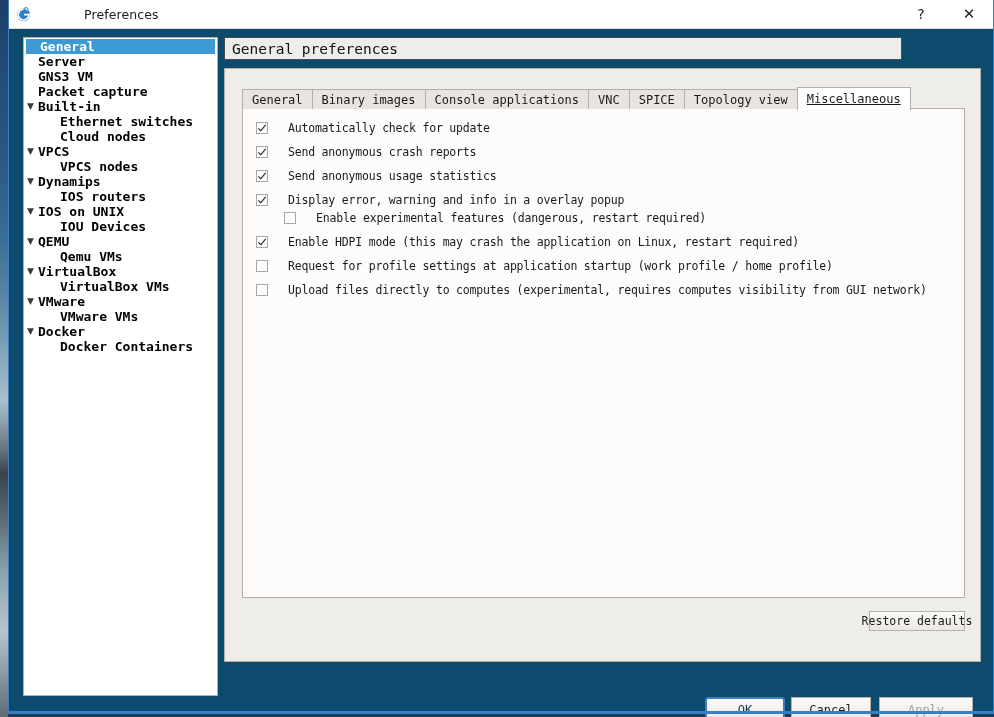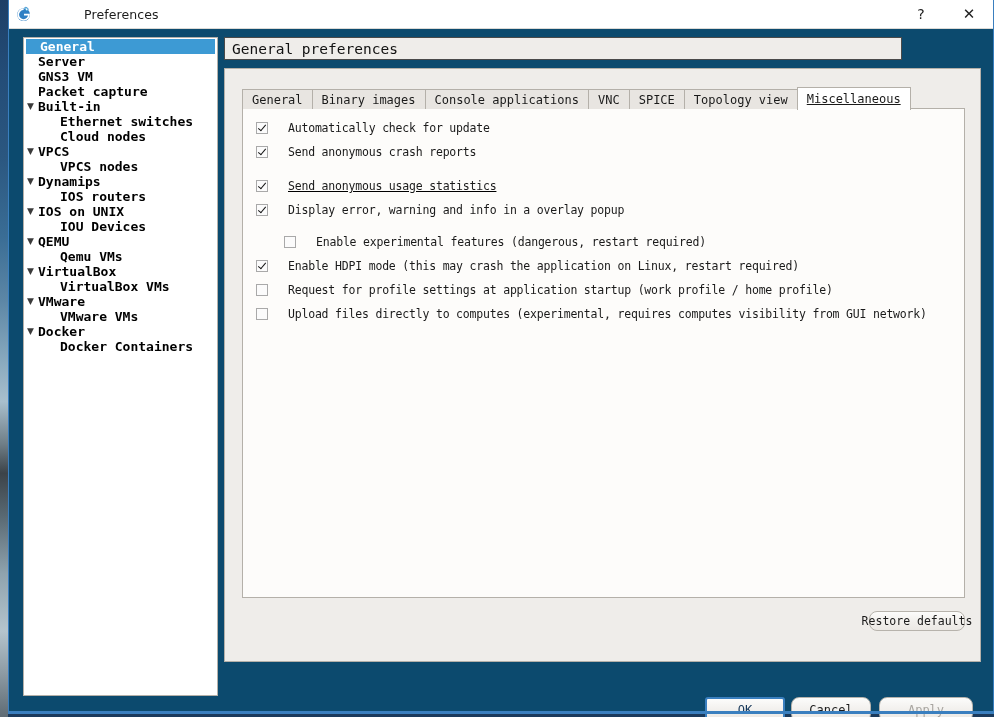--- a/index.html
+++ b/index.html
@@ -213,21 +213,21 @@
     letter-spacing: -0.2px;
   }
 
   
   .btn {
     font-family: "DejaVu Sans Mono", monospace;
     font-size: 12px;
     color: #1a1a1a;
     background: linear-gradient(to bottom, #fcfcfb 0%, #f2f0ed 50%, #ebe8e4 100%);
     border: 1px solid #b7b3ac;
-    border-radius: 8px;
+    border-radius: 0;
     display: flex; align-items: center; justify-content: center;
     cursor: default;
     box-sizing: border-box;
     white-space: nowrap;
   }
   #restore-defaults-button {
     position: absolute;
     left: 644px; top: 542px;
     width: 96px; height: 20px;
     font-size: 11.5px;
@@ -385,29 +385,29 @@
           </div>
         <div id="tab-panel">
             <div class="check-row" style="margin-top: 11px;">
               <span class="cbox checked"></span>
               <span class="clabel">Automatically check for update</span>
             </div>
             <div class="check-row" style="margin-top: 8px;">
               <span class="cbox checked"></span>
               <span class="clabel">Send anonymous crash reports</span>
             </div>
-            <div class="check-row" style="margin-top: 18px; text-decoration: underline;">
+            <div class="check-row" style="margin-top: 8px;">
               <span class="cbox checked"></span>
               <span class="clabel">Send anonymous usage statistics</span>
             </div>
             <div class="check-row" style="margin-top: 8px;">
               <span class="cbox checked"></span>
               <span class="clabel">Display error, warning and info in a overlay popup</span>
             </div>
-            <div class="check-row" style="margin-top: 16px; padding-left: 28px;">
+            <div class="check-row" style="margin-top: 2px; padding-left: 28px;">
               <span class="cbox"></span>
               <span class="clabel">Enable experimental features (dangerous, restart required)</span>
             </div>
             <div class="check-row" style="margin-top: 8px;">
               <span class="cbox checked"></span>
               <span class="clabel">Enable HDPI mode (this may crash the application on Linux, restart required)</span>
             </div>
             <div class="check-row" style="margin-top: 8px;">
               <span class="cbox"></span>
               <span class="clabel">Request for profile settings at application startup  (work profile / home profile)</span>

